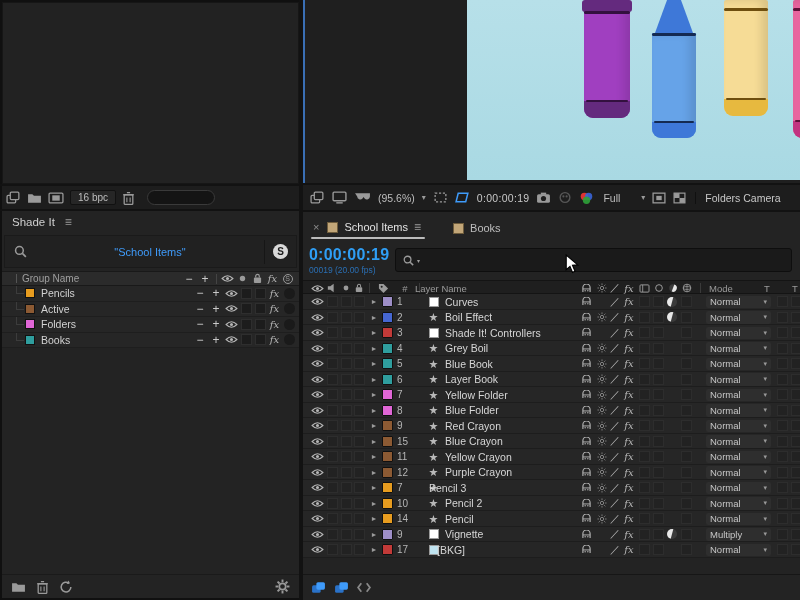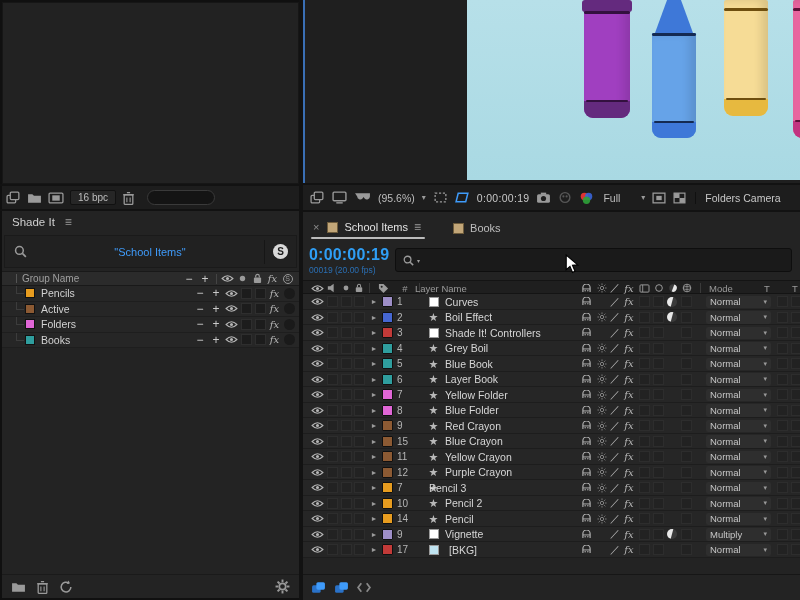--- a/index.html
+++ b/index.html
@@ -1282,21 +1282,21 @@
     <span class="lbox" style="left:38px"></span>
     <span class="lbox" style="left:51px"></span>
     <span class="lc arrow" style="left:66px;width:10px">►</span>
     <span class="lc" style="left:78px;width:13px">
           <span class="l-swatch" style="background: rgb(194, 58, 56);"></span>
         </span>
     <span class="lc l-num" style="left:94px;width:18px;justify-content:flex-start">17</span>
     <span class="lc" style="left:124px;width:13px">
           <span class="l-solid" style="background:#bfe3f0"></span>
         </span>
-    <span class="lc l-name" style="left:146px;justify-content:flex-start">[BKG]</span>
+    <span class="lc l-name" style="left:134px;justify-content:flex-start">[BKG]</span>
     <span class="lc sw-shy" style="left:276px;width:15px">
           <svg class="ic" width="11" height="9">
             <use href="#i-shy"></use>
           </svg>
         </span>
 
     <span class="lc sw-slash" style="left:306px;width:12px">／</span>
     <span class="lc fx-glyph" style="left:319px;width:14px">fx</span>
     <span class="lbox" style="left:336px"></span>
     <span class="lbox" style="left:350px"></span>

